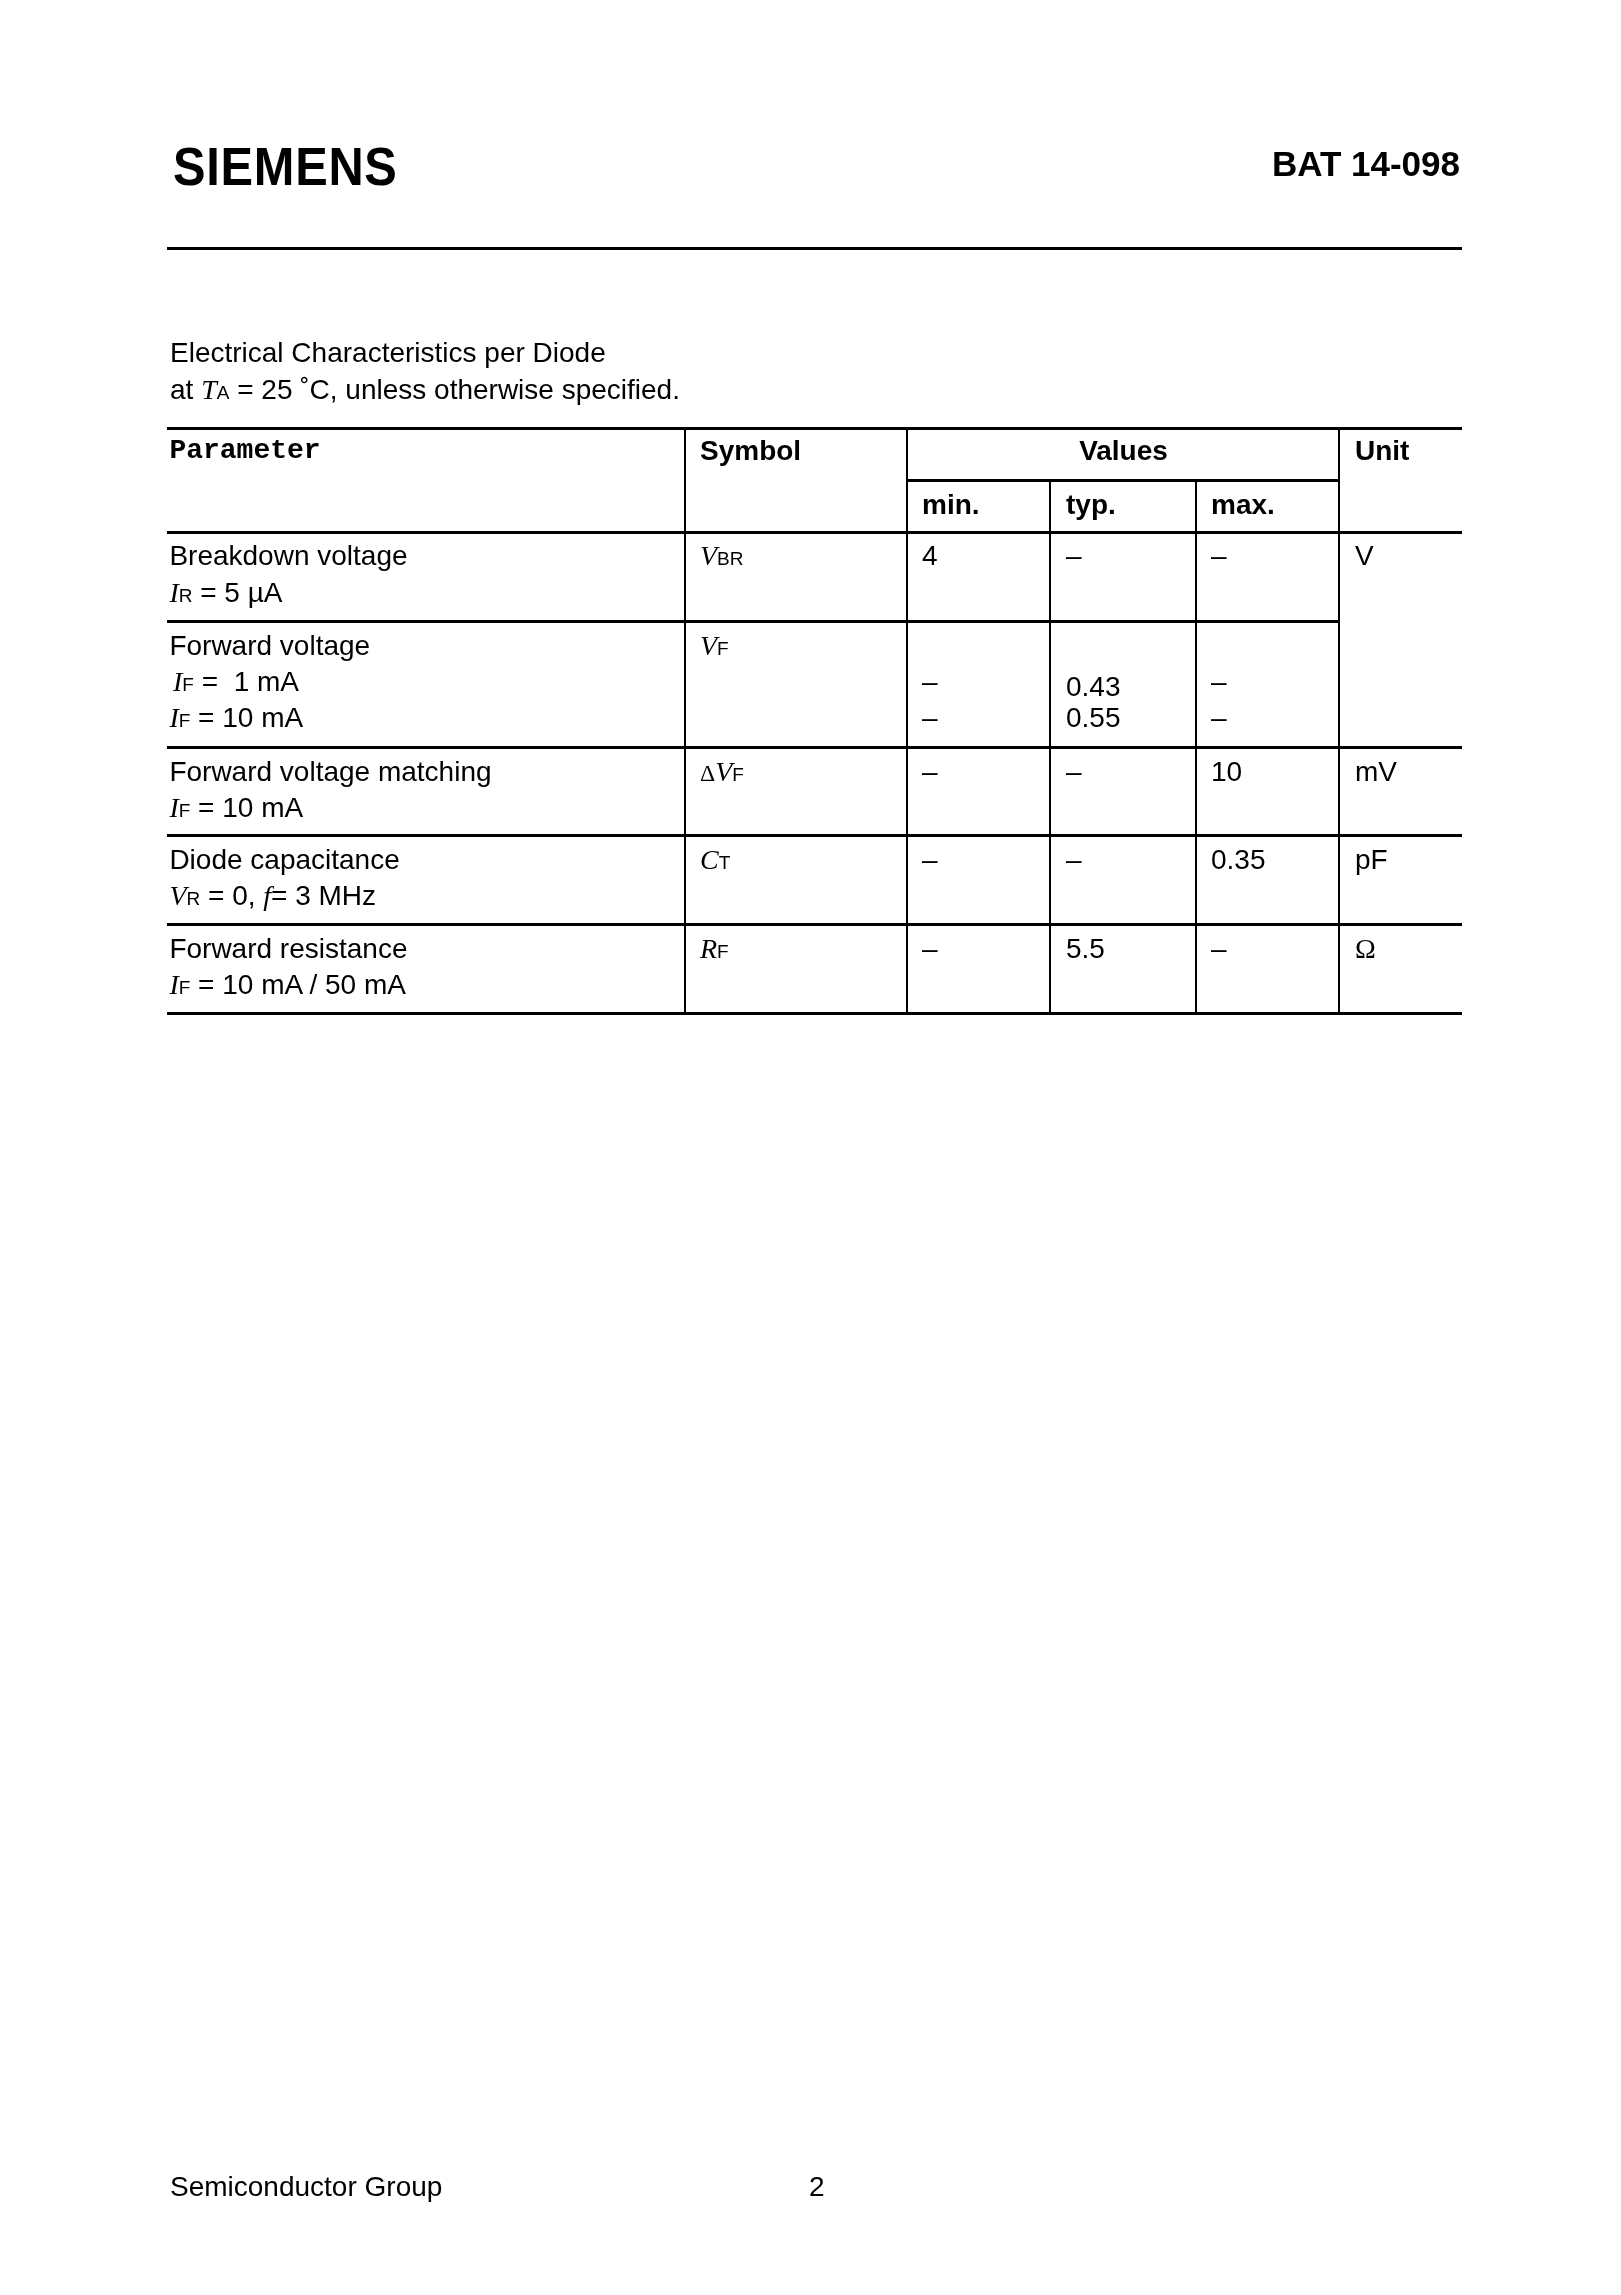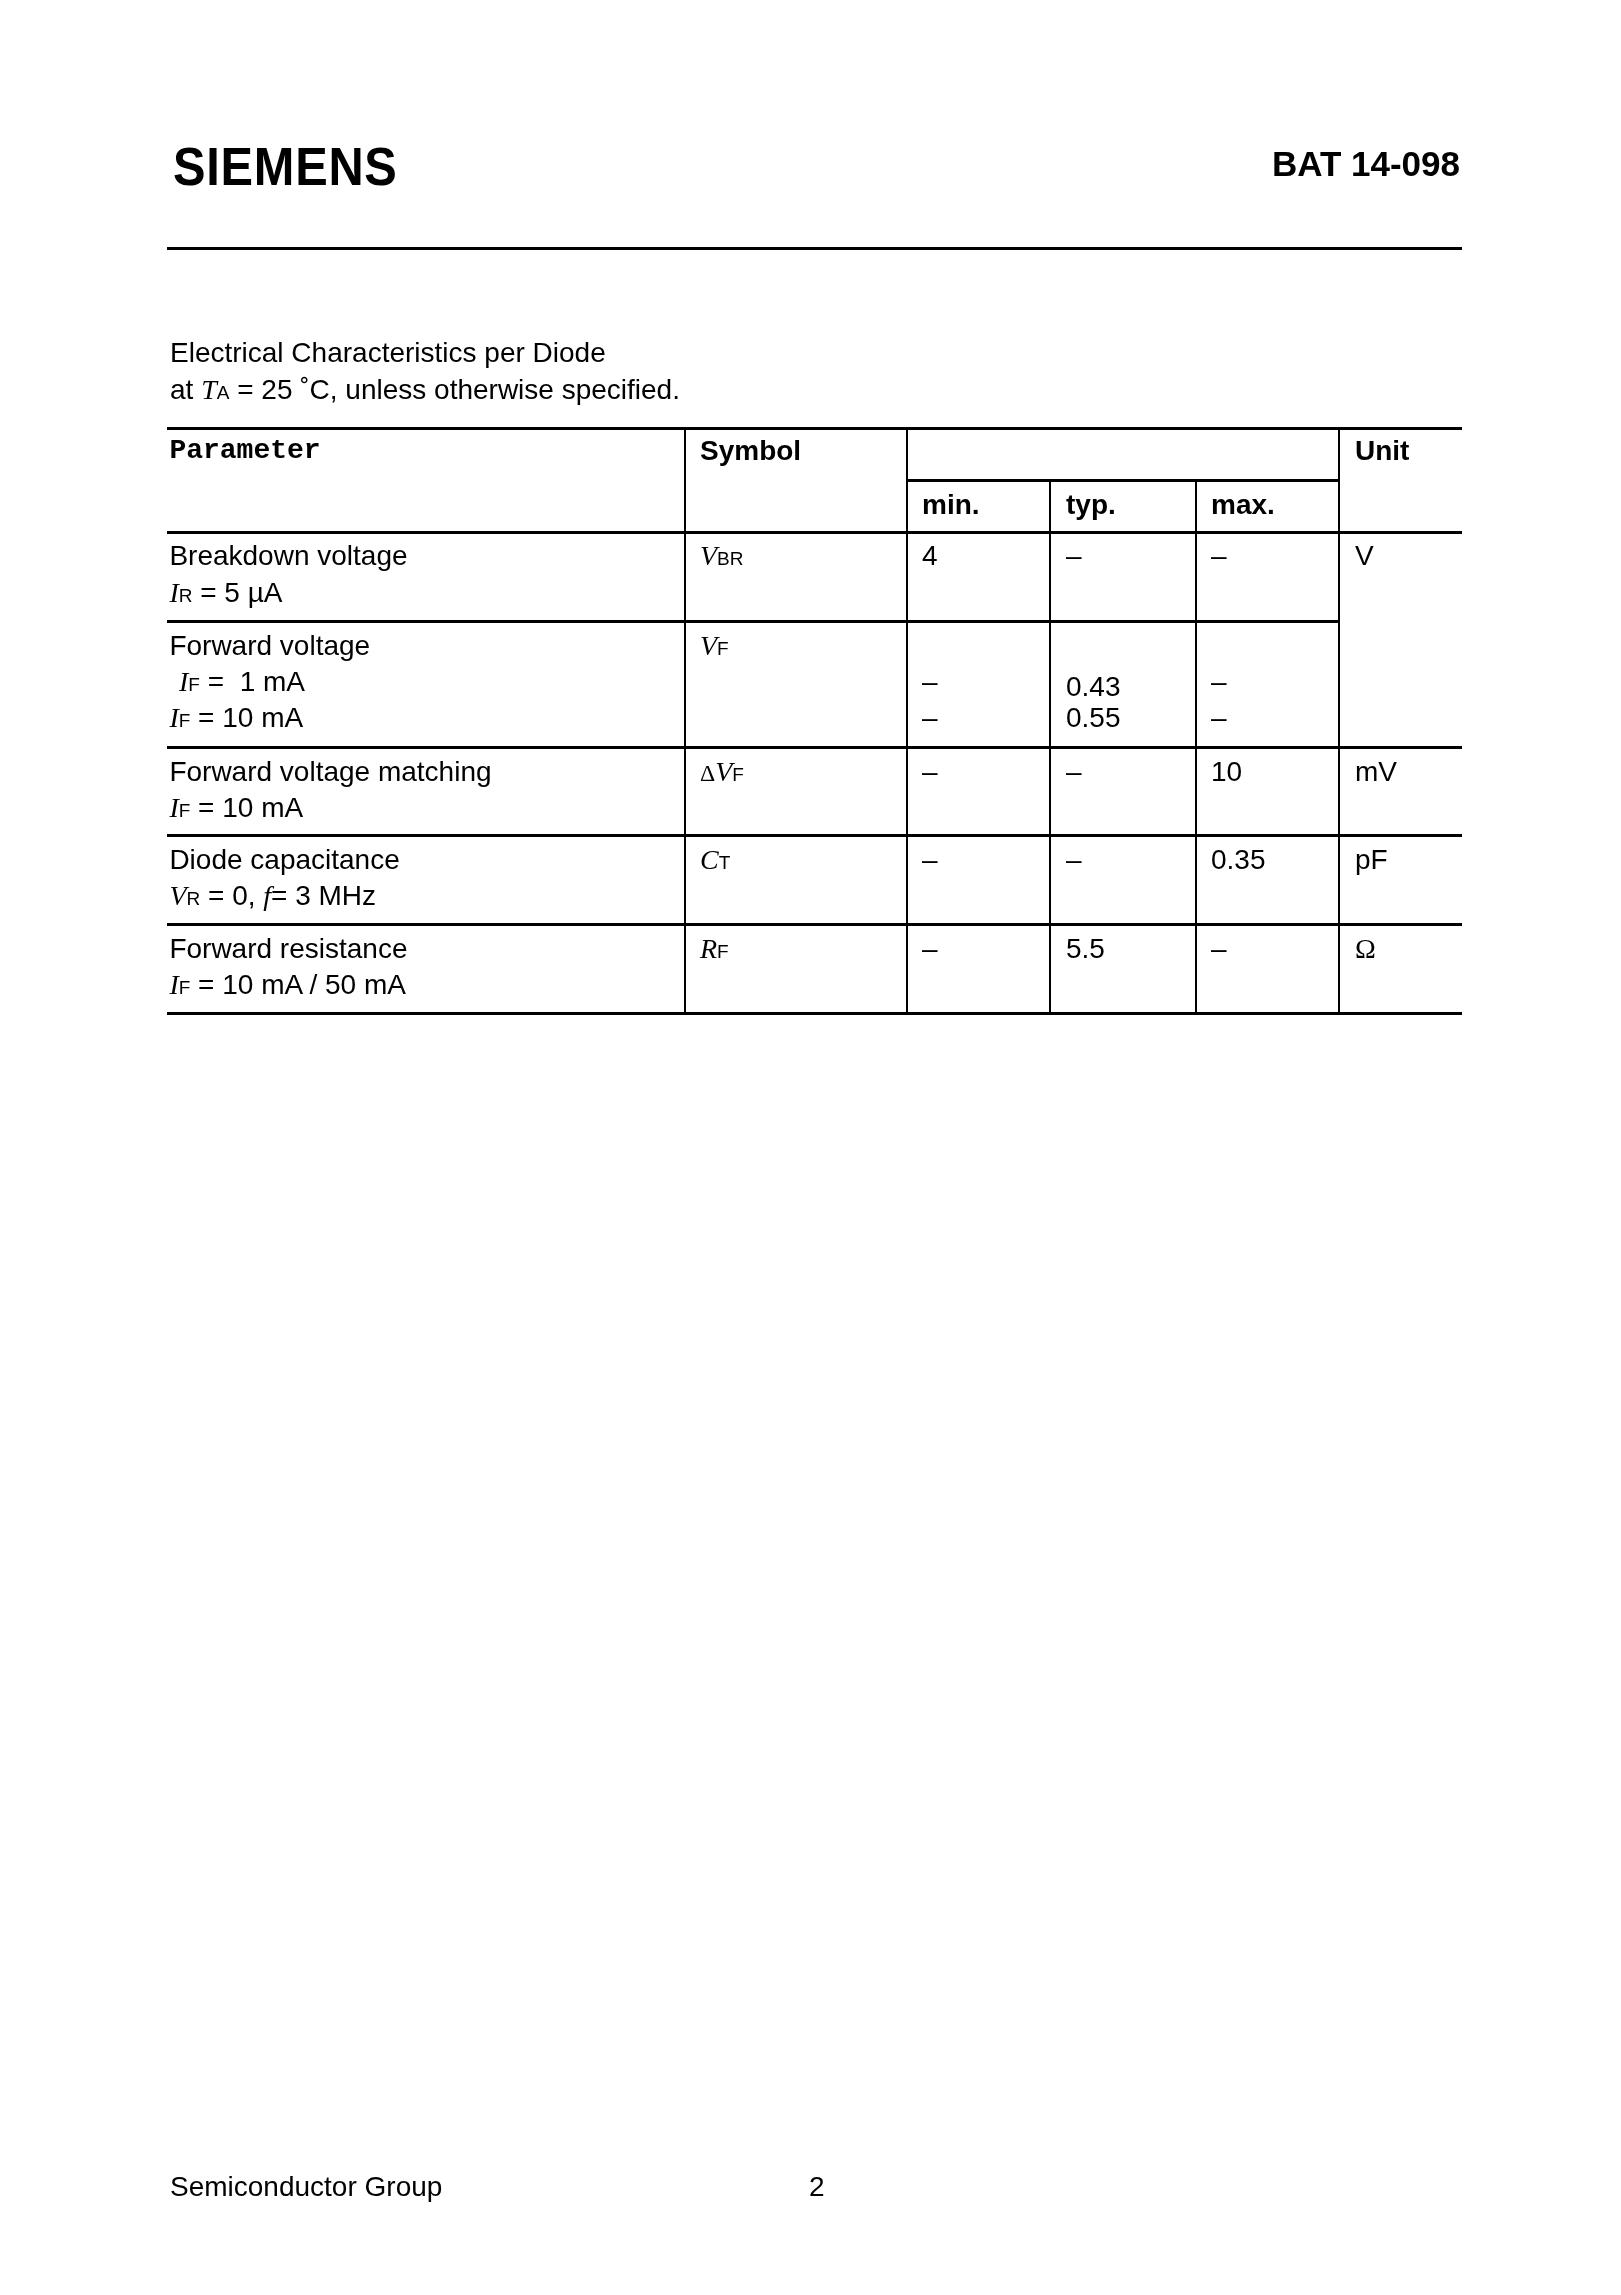--- a/index.html
+++ b/index.html
@@ -48,35 +48,36 @@
   <div class="hline" style="left:0;top:585px;width:1295px;"></div>
 
   <div class="vline" style="left:517px;top:0;height:588px;"></div>
   <div class="vline" style="left:739px;top:0;height:588px;"></div>
   <div class="vline" style="left:882px;top:52px;height:536px;"></div>
   <div class="vline" style="left:1028px;top:52px;height:536px;"></div>
   <div class="vline" style="left:1171px;top:0;height:588px;"></div>
 
   <div class="cell hdr" style="left:2.4px;top:6.3px;font-family:Liberation Mono, monospace;">Parameter</div>
   <div class="cell hdr" style="left:533px;top:6.3px;">Symbol</div>
+  <div class="cell hdr" style="left:740px;top:6.3px;width:433px;text-align:center;">Values</div>
   <div class="cell hdr" style="left:1188px;top:6.3px;">Unit</div>
   <div class="cell hdr" style="left:755px;top:60px;">min.</div>
   <div class="cell hdr" style="left:899px;top:60px;">typ.</div>
   <div class="cell hdr" style="left:1044px;top:60px;">max.</div>
 
   <div class="cell" style="left:2.4px;top:111px;">Breakdown voltage</div>
   <div class="cell" style="left:2.4px;top:148px;"><span class="sym">I</span><span class="sub">R</span><span> = 5 µA</span></div>
   <div class="cell" style="left:533px;top:111px;"><span class="sym">V</span><span class="sub">BR</span></div>
   <div class="cell" style="left:755px;top:111px;">4</div>
   <div class="cell" style="left:899px;top:111px;">–</div>
   <div class="cell" style="left:1044px;top:111px;">–</div>
   <div class="cell" style="left:1188px;top:111px;">V</div>
 
   <div class="cell" style="left:2.4px;top:201px;">Forward voltage</div>
-  <div class="cell" style="left:12px;top:237px;"><span class="sym">I</span><span class="sub">F</span><span style="white-space:pre"> =  1 mA</span></div>
+  <div class="cell" style="left:6px;top:237px;"><span class="sym">I</span><span class="sub">F</span><span style="white-space:pre"> =  1 mA</span></div>
   <div class="cell" style="left:2.4px;top:273px;"><span class="sym">I</span><span class="sub">F</span><span style="white-space:pre"> = 10 mA</span></div>
   <div class="cell" style="left:533px;top:201px;"><span class="sym">V</span><span class="sub">F</span></div>
   <div class="cell" style="left:755px;top:237px;">–</div>
   <div class="cell" style="left:899px;top:242px;">0.43</div>
   <div class="cell" style="left:1044px;top:237px;">–</div>
   <div class="cell" style="left:755px;top:273px;">–</div>
   <div class="cell" style="left:899px;top:273px;">0.55</div>
   <div class="cell" style="left:1044px;top:273px;">–</div>
 
   <div class="cell" style="left:2.4px;top:327px;">Forward voltage matching</div>

